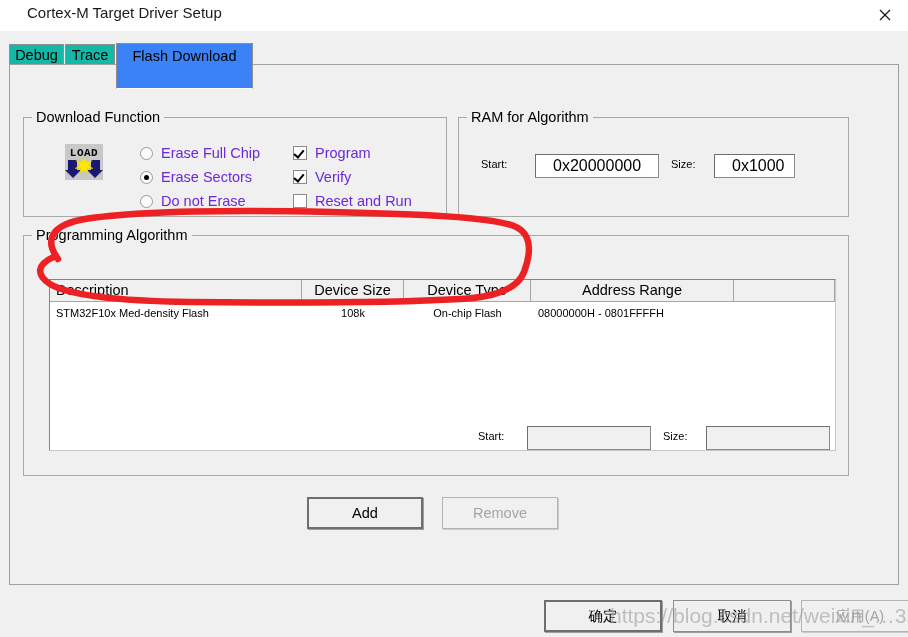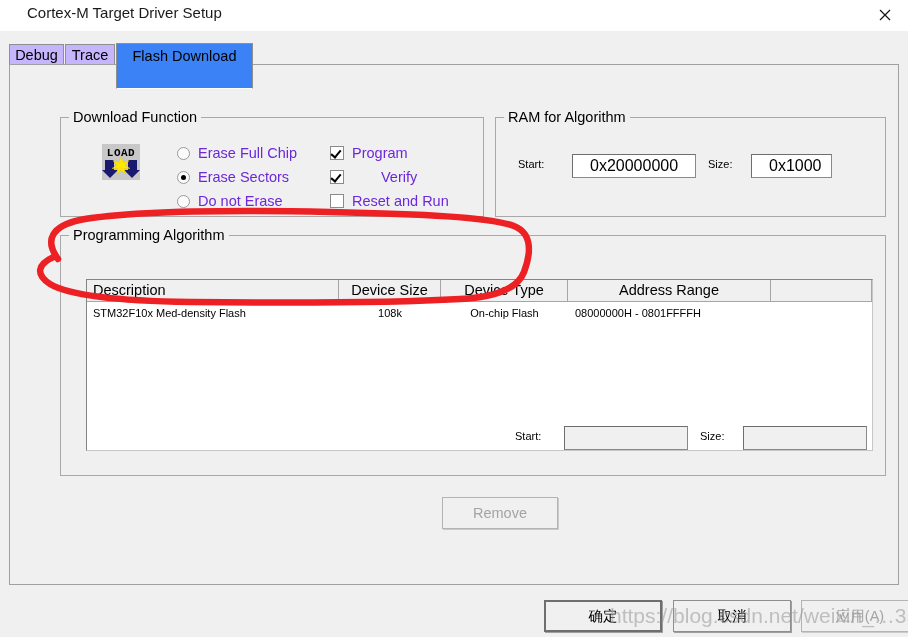--- a/index.html
+++ b/index.html
@@ -54,21 +54,21 @@
   
   #tabstrip {
     position: absolute;
     left: 9px; top: 8px;
     width: 890px; height: 28px;
   }
   .tab {
     position: absolute;
     top: 5px;
     height: 23px;
-    background: #c4b5fd;
+    background: #14b8a6;
     border-left: 1px solid #8f8f8f;
     border-top: 1px solid #8f8f8f;
     border-right: 1px solid #8f8f8f;
     box-sizing: border-box;
     font-size: 14.5px;
     line-height: 21px;
     text-align: center;
     color: #000;
     cursor: default;
     white-space: nowrap;
@@ -93,21 +93,20 @@
     border: 1px solid #a0a0a0;
     box-sizing: border-box;
   }
 
   
   .groupbox {
     position: absolute;
     border: 1px solid #a8a8a8;
     box-sizing: border-box;
     background: transparent;
-    margin-left: 37px;
   }
   .group-label {
     position: absolute;
     top: -9px; left: 8px;
     background: #f0f0f0;
     padding: 0 4px;
     font-size: 14.5px;
     line-height: 16px;
     white-space: nowrap;
     color: #000;
@@ -161,21 +160,21 @@
   .check-row {
     position: absolute;
     left: 269px;
     height: 22px;
     display: flex;
     align-items: center;
     cursor: default;
     white-space: nowrap;
   }
   #check-0 { top: 24px; }
-  #check-1 { top: 48px; gap: 29px; }
+  #check-1 { top: 48px; }
   #check-2 { top: 72px; }
   .check-mark {
     width: 14px; height: 14px;
     border: 1px solid #8b8b8b;
     background: #ffffff;
     box-sizing: border-box;
     margin-right: 8px;
     flex: 0 0 auto;
     position: relative;
   }
@@ -422,20 +421,21 @@
         </div>
       </div>
 
       <div class="field-label" id="alg-start-label">Start:</div>
       <div class="textbox disabled" id="alg-start-input"></div>
 
       <div class="field-label" id="alg-size-label">Size:</div>
       <div class="textbox disabled" id="alg-size-input"></div>
     </div>
 
+    <button class="button strong" id="btn-add">Add</button>
     <button class="button disabled" id="btn-remove">Remove</button>
   </div>
 
   <button class="button strong" id="btn-ok">确定</button>
   <button class="button" id="btn-cancel">取消</button>
   <button class="button disabled" id="btn-apply">应用(A)</button>
 </div>
 
 <div id="watermark">https://blog.csdn.net/weixin_…350</div>
 

